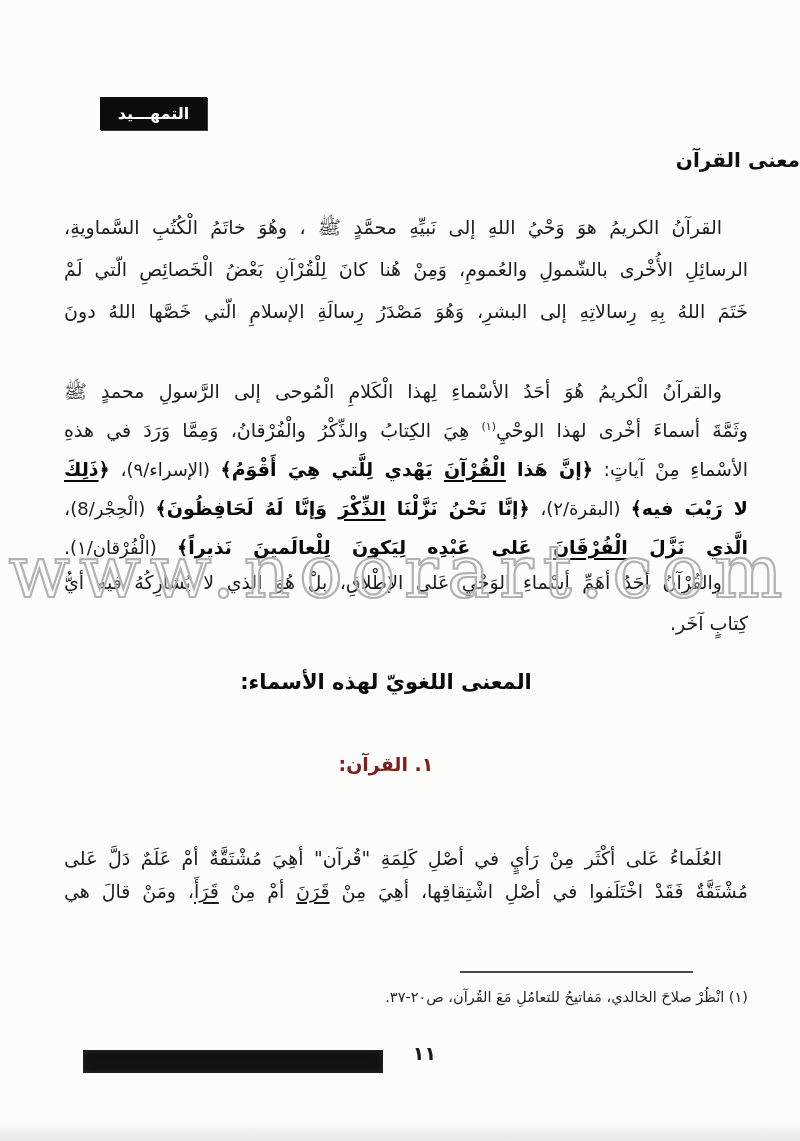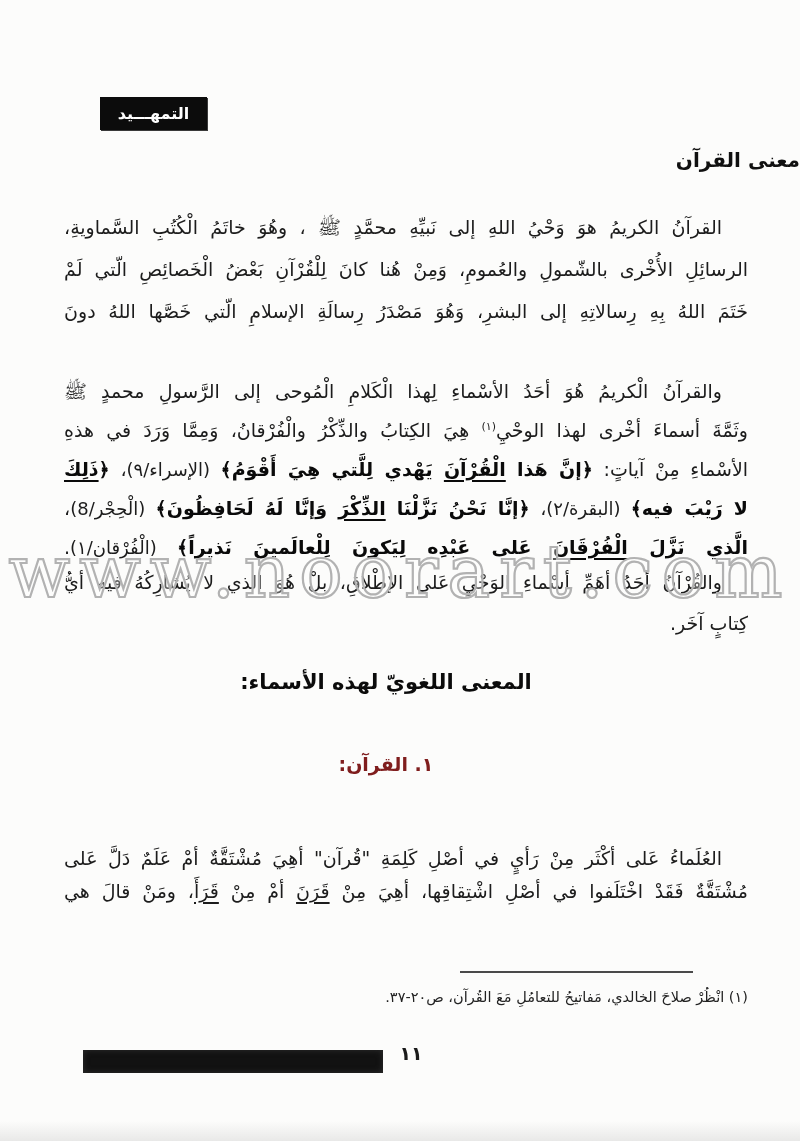--- a/index.html
+++ b/index.html
@@ -77,21 +77,21 @@
   .footnotes{position:absolute;top:980px;left:64px;width:684px;direction:rtl;}
   .fnline{
     display:block;font-size:14.5px;height:35px;line-height:35px;
     text-align:right;color:#222;overflow:hidden;
   }
 
   
   .redact{position:absolute;top:1050px;left:83px;width:300px;height:23px;background:#121212;box-shadow:inset 0 0 6px #2e2e2e;}
   .pagenum{
     position:absolute;top:1042px;left:386px;width:50px;
-    font-size:19px;font-weight:bold;color:#1a1a1a;text-align:center;direction:rtl;
+    font-size:19px;font-weight:bold;color:#1a1a1a;text-align:right;direction:rtl;
   }
   .smudge{
     position:absolute;bottom:0;left:0;width:100%;height:20px;
     background:linear-gradient(to bottom, rgba(0,0,0,0), rgba(60,60,60,0.10));
   }
 </style>
 </head>
 <body>
 
 <div class="page">

